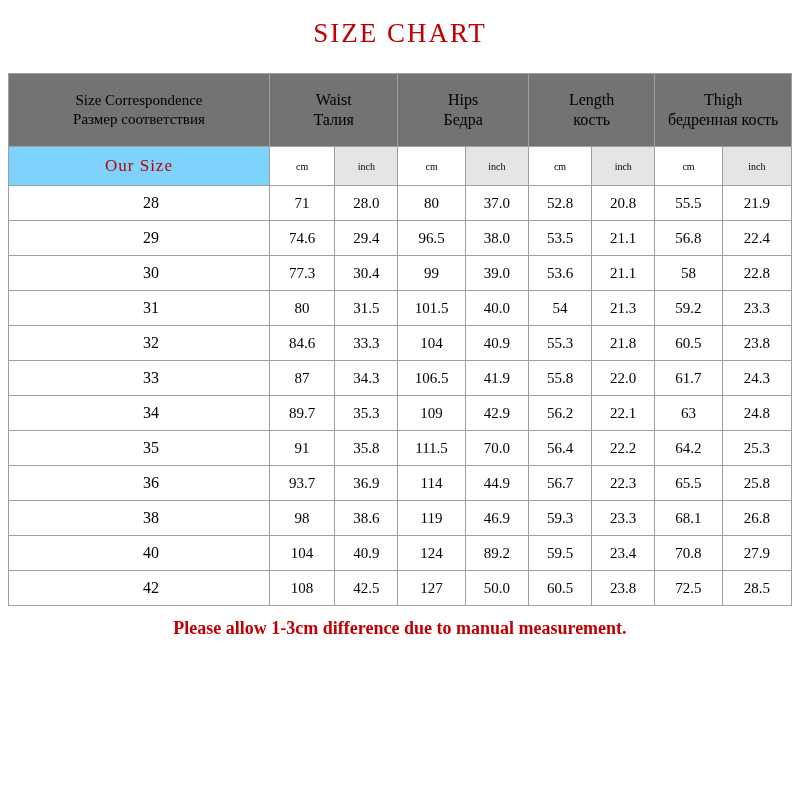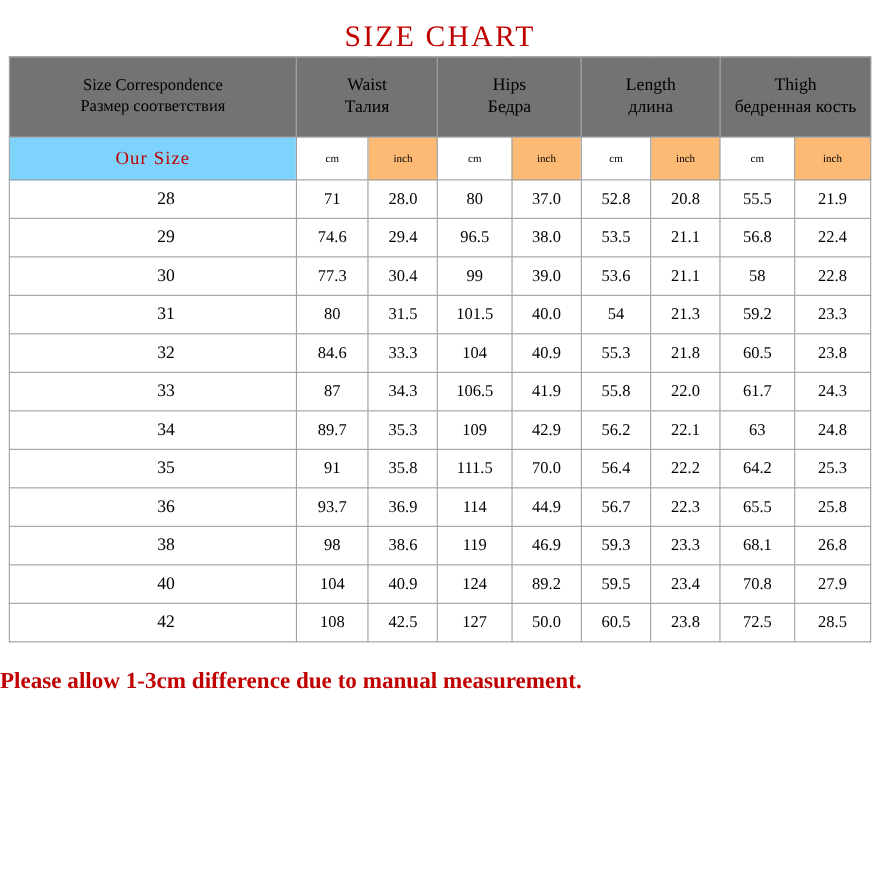--- a/index.html
+++ b/index.html
@@ -20,21 +20,21 @@
     height: 800px;
     box-sizing: border-box;
   }
   .chart-title {
     text-align: center;
     font-family: "Liberation Serif", serif;
     font-size: 27px;
     letter-spacing: 2px;
     color: #c00000;
     padding-top: 18px;
-    padding-bottom: 2px;
+    padding-bottom: 24px;
     font-weight: normal;
   }
   table.size-chart {
     border-collapse: collapse;
     width: 784px;
     margin: 0 auto;
     table-layout: fixed;
   }
   table.size-chart td {
     border: 1px solid #9aa0a6;
@@ -65,38 +65,39 @@
     color: #c00000;
     font-size: 17px;
     letter-spacing: 1px;
     font-weight: normal;
     background: #7dd3fc;
   }
   tr.unit-row td.cm {
     background: #ffffff;
   }
   tr.unit-row td.inch {
-    background: #fdba74;
+    background: #e5e5e5;
     margin-top: 32px;
   }
   
   tr.data-row td {
     height: 34px;
   }
   tr.data-row td.size-label {
     text-align: right;
     padding-right: 110px;
     font-size: 16px;
   }
   .footnote {
-    margin-top: 22px;
+    margin-top: 12px;
+    text-align: center;
     color: #c00000;
     font-family: "Liberation Serif", serif;
     font-weight: bold;
-    font-size: 21px;
+    font-size: 18px;
   }
   .spacer {
     height: 120px;
   }
 </style>
 </head>
 <body>
 
 <div class="page">
 
@@ -123,21 +124,21 @@
         <td colspan="2">
           <div>Waist</div>
           <div>Талия</div>
         </td>
         <td colspan="2">
           <div>Hips</div>
           <div>Бедра</div>
         </td>
         <td colspan="2">
           <div>Length</div>
-          <div>длина</div>
+          <div>кость</div>
         </td>
         <td colspan="2">
           <div>Thigh</div>
           <div>бедренная кость</div>
         </td>
       </tr>
 
       <tr class="unit-row">
         <td class="oursize">Our Size</td>
         <td class="cm">cm</td>

